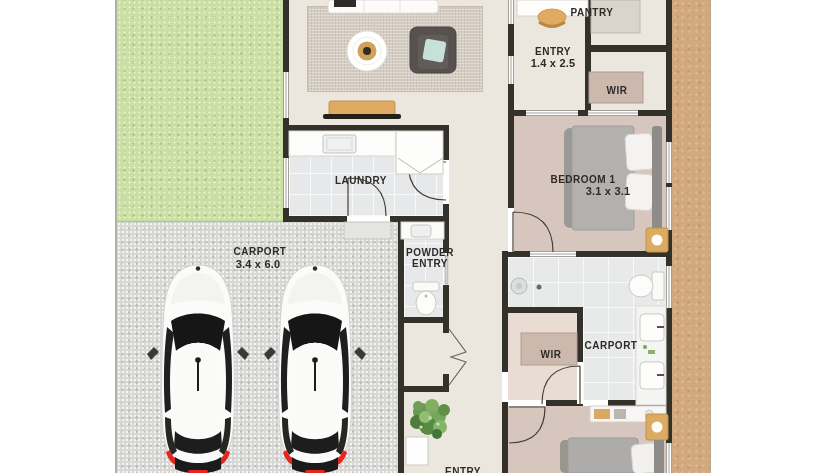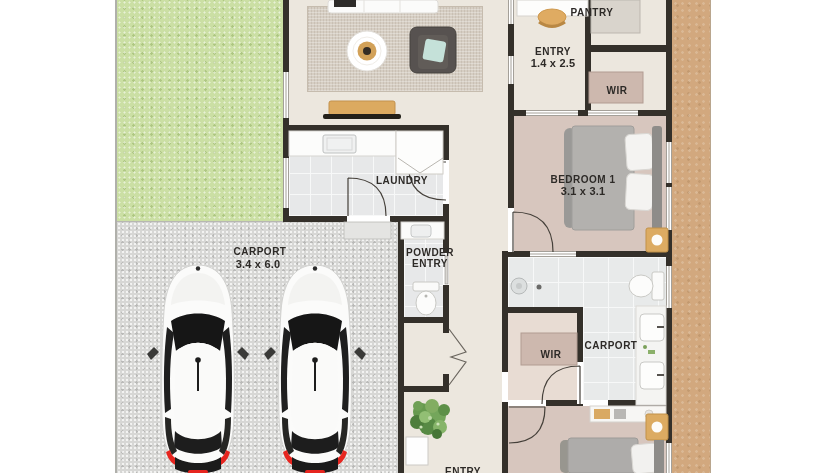--- a/index.html
+++ b/index.html
@@ -317,21 +317,21 @@
     <g transform="translate(272,261)">
         <use href="#car"></use>
       </g>
   </svg>
 
   <div class="rlabel" style="left:592px;top:12px;">PANTRY</div>
   <div class="rlabel" style="left:553px;top:51px;">ENTRY</div>
   <div class="rlabel rdim" style="left:553px;top:63px;">1.4 x 2.5</div>
   <div class="rlabel" style="left:617px;top:90px;">WIR</div>
   <div class="rlabel" style="left:583px;top:179px;">BEDROOM 1</div>
-  <div class="rlabel rdim" style="left:583px;top:191px;">3.1 x 3.1</div>
-  <div class="rlabel" style="left:361px;top:180px;margin-left:41px;">LAUNDRY</div>
+  <div class="rlabel rdim" style="left:608px;top:191px;">3.1 x 3.1</div>
+  <div class="rlabel" style="left:361px;top:180px;">LAUNDRY</div>
   <div class="rlabel" style="left:260px;top:251px;">CARPORT</div>
   <div class="rlabel rdim" style="left:258px;top:264px;">3.4 x 6.0</div>
   <div class="rlabel" style="left:430px;top:258px;"><span>POWDER</span><br><span>ENTRY</span></div>
   <div class="rlabel" style="left:611px;top:345px;">CARPORT</div>
   <div class="rlabel" style="left:551px;top:354px;">WIR</div>
   <div class="rlabel" style="left:463px;top:471px;">ENTRY</div>
 </div>
 
 </body></html>

